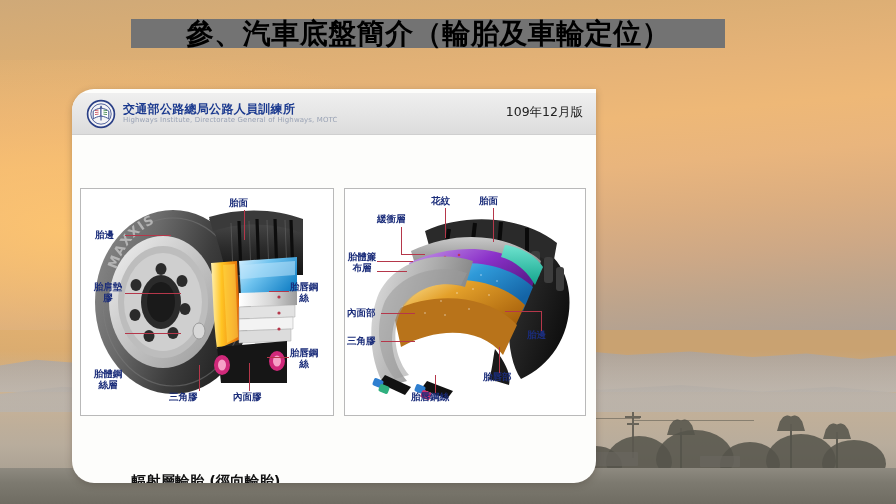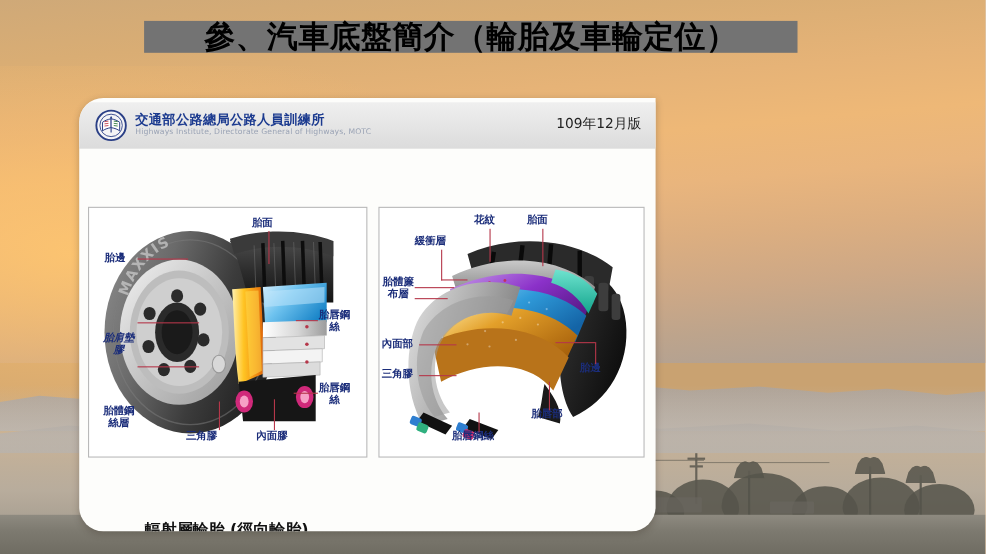--- a/index.html
+++ b/index.html
@@ -278,21 +278,21 @@
         <circle cx="198" cy="140" r="1.6"></circle>
       </g>
     </svg>
 
     <span class="lbl" style="left:148px;top:8px;">胎面</span>
     <div class="lead" style="left:163px;top:21px;width:1px;height:30px;background:#b5374a;"></div>
 
     <span class="lbl" style="left:14px;top:40px;">胎邊</span>
     <div class="lead" style="left:44px;top:46px;width:46px;"></div>
 
-    <span class="lbl two" style="left:12px;top:113px;font-style:italic;">胎肩墊膠</span>
+    <span class="lbl two" style="left:12px;top:92px;">胎肩墊膠</span>
     <div class="lead" style="left:44px;top:104px;width:56px;"></div>
 
     <span class="lbl two" style="left:12px;top:135px;margin-top:44px;">胎體鋼絲層</span>
     <div class="lead" style="left:44px;top:144px;width:56px;"></div>
 
     <span class="lbl two" style="left:208px;top:92px;">胎唇鋼絲</span>
     <div class="lead" style="left:188px;top:102px;width:20px;"></div>
 
     <span class="lbl two" style="left:208px;top:158px;">胎唇鋼絲</span>
     <div class="lead" style="left:186px;top:168px;width:22px;"></div>

